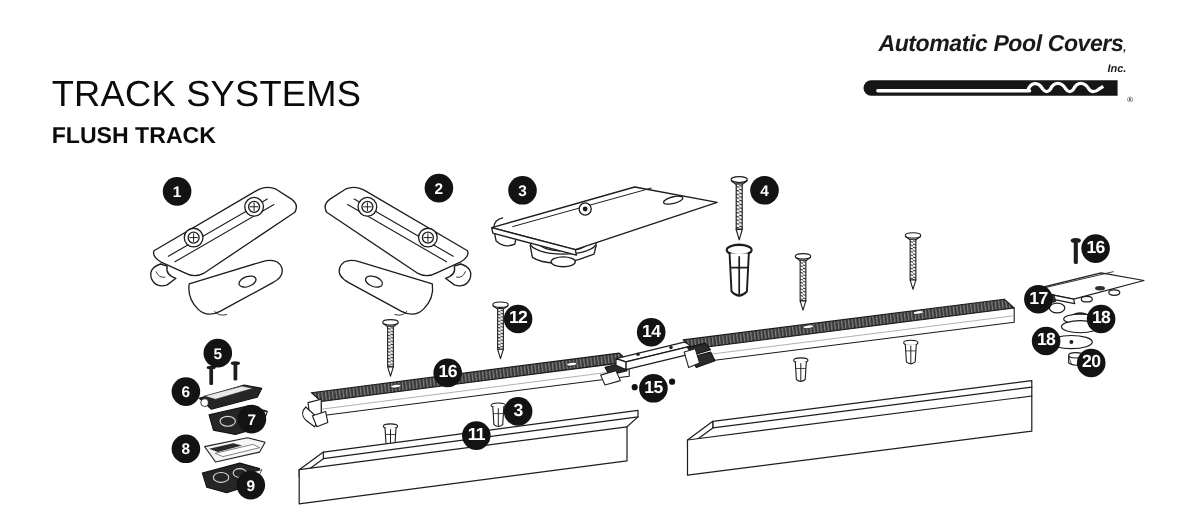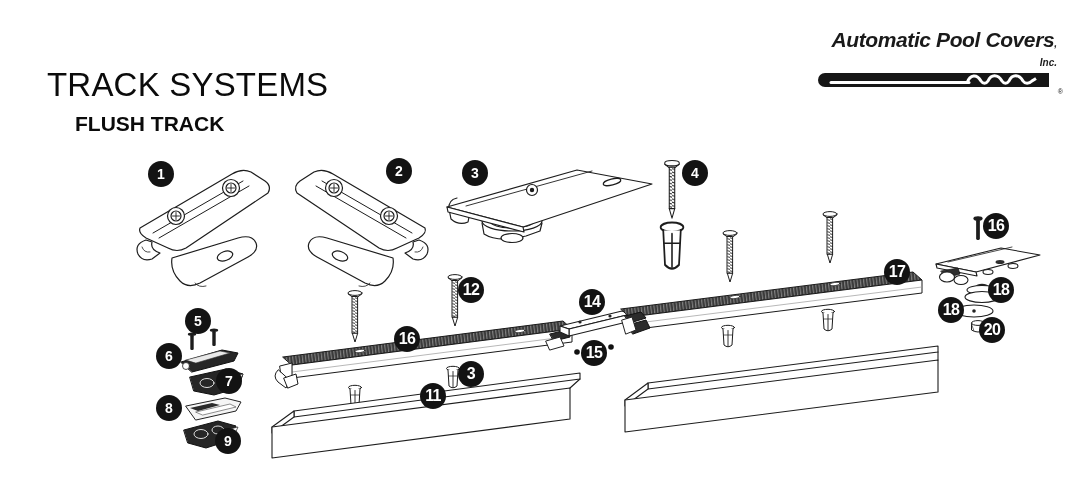--- a/index.html
+++ b/index.html
@@ -1,21 +1,21 @@
 <!DOCTYPE html>
 <html><head>
 <meta charset="utf-8">
 <style>
   html,body{margin:0;padding:0;}
   body{width:1080px;height:478px;background:#ffffff;position:relative;overflow:hidden;
        font-family:"Liberation Sans",sans-serif;color:#111;}
   .abs{position:absolute;}
   #title{left:47px;top:66px;font-size:33px;font-weight:400;letter-spacing:0.2px;color:#0b0b0b;}
-  #subtitle{left:47px;top:112px;font-size:21px;font-weight:700;color:#0b0b0b;margin-left:28px;}
-  #logo{left:815px;top:28px;width:242px;text-align:right;}
+  #subtitle{left:47px;top:112px;font-size:21px;font-weight:700;color:#0b0b0b;}
+  #logo{left:782px;top:28px;width:242px;text-align:right;}
   #logo .brand{font-size:21px;font-weight:700;font-style:italic;letter-spacing:-0.4px;white-space:nowrap;color:#1a1a1a;}
   #logo .suffix{font-size:10px;font-weight:700;font-style:italic;color:#1a1a1a;}
   #logo .reg{position:absolute;right:-6px;bottom:-6px;font-size:7px;color:#1a1a1a;}
   #logo svg{display:block;margin-top:1px;}
   svg.diagram{position:absolute;left:0;top:0;}
   .callout{position:absolute;width:26px;height:26px;border-radius:50%;background:#131313;color:#ffffff;
            display:flex;align-items:center;justify-content:center;font-weight:700;font-size:14px;z-index:5;}
   .callout.two{font-size:16px;letter-spacing:-0.6px;}
 </style>
 </head>
@@ -239,16 +239,16 @@
 <div class="callout" style="left:216px;top:368px">7</div>
 <div class="callout" style="left:156px;top:395px">8</div>
 <div class="callout" style="left:215px;top:428px">9</div>
 <div class="callout two" style="left:394px;top:326px">16</div>
 <div class="callout two" style="left:420px;top:383px">11</div>
 <div class="callout two" style="left:458px;top:277px">12</div>
 <div class="callout two" style="left:458px;top:361px">3</div>
 <div class="callout two" style="left:579px;top:289px">14</div>
 <div class="callout two" style="left:581px;top:340px">15</div>
 <div class="callout two" style="left:983px;top:213px">16</div>
-<div class="callout two" style="left:884px;top:259px">17</div>
+<div class="callout two" style="left:931px;top:259px">17</div>
 <div class="callout two" style="left:988px;top:277px">18</div>
 <div class="callout two" style="left:938px;top:297px">18</div>
 <div class="callout two" style="left:979px;top:317px">20</div>
 
 </body></html>

